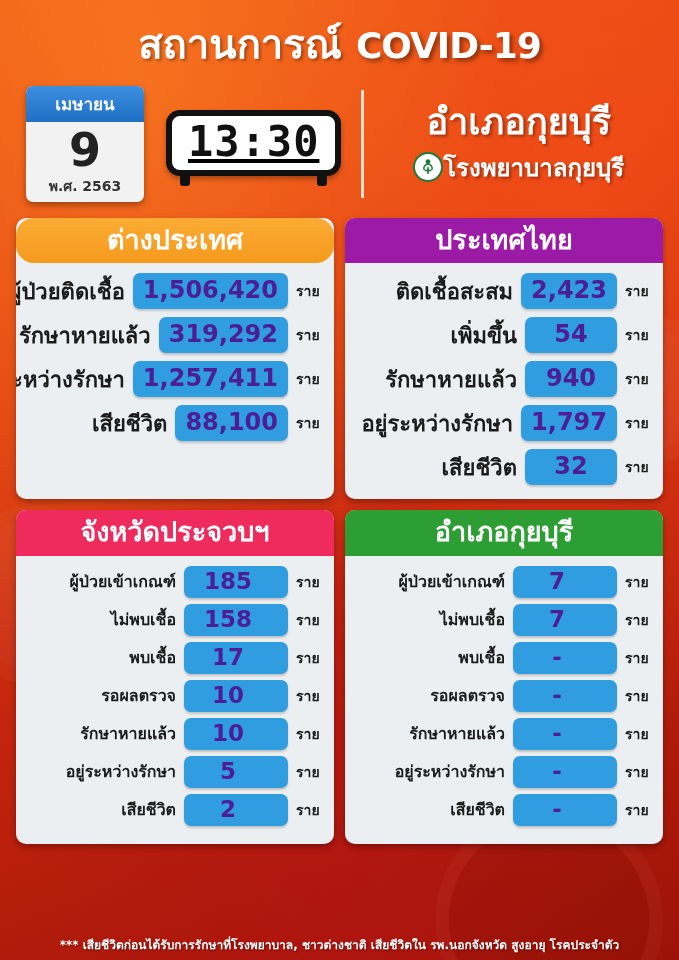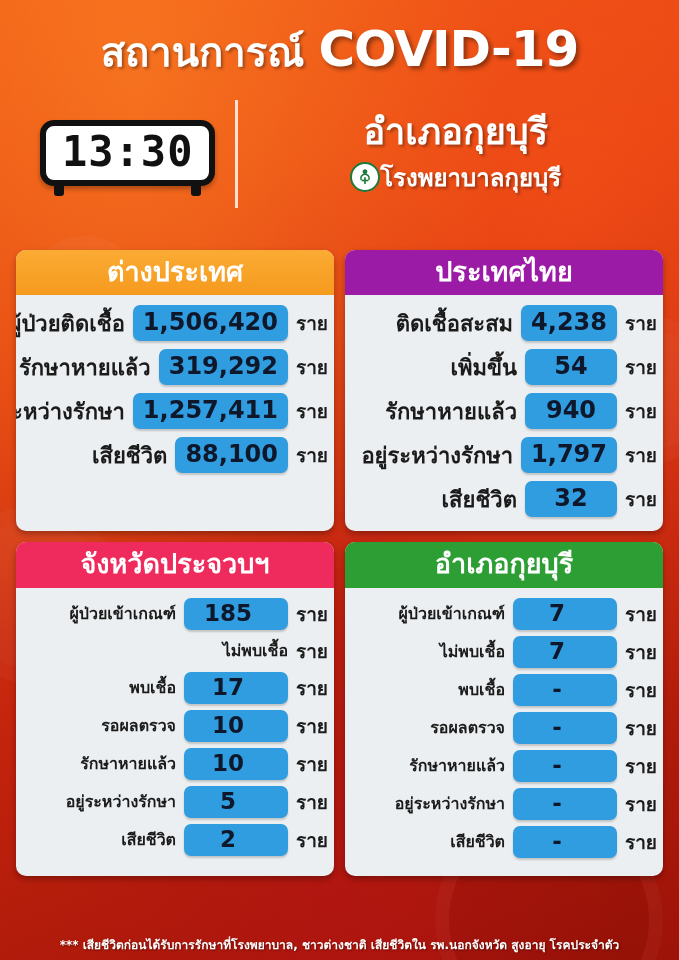--- a/index.html
+++ b/index.html
@@ -24,41 +24,41 @@
     box-shadow: 0 0 0 14px rgba(255,255,255,0.03);
   }
   .b1 { width: 150px; height: 150px; left: -40px; top: 520px; }
   .b2 { width: 120px; height: 120px; right: -30px; top: 330px; }
   .b3 { width: 200px; height: 200px; right: 30px; bottom: -60px; background: rgba(0,0,0,0.05); }
   .b4 { width: 90px; height: 90px; left: 40px; top: 250px; background: rgba(255,255,255,0.04); }
 
   
   .header {
     position: relative;
-    height: 250px;
+    height: 218px;
     padding: 14px 18px 0 18px;
   }
   .title-row {
     display: flex;
     align-items: baseline;
     justify-content: center;
     gap: 14px;
     padding-top: 10px;
   }
   .title-th {
     color: #ffffff;
     font-size: 40px;
     font-weight: bold;
     letter-spacing: 0px;
     text-shadow: 2px 2px 3px rgba(0,0,0,0.35);
     line-height: 1;
   }
   .title-en {
     color: #ffffff;
-    font-size: 50px;
+    font-size: 36px;
     font-weight: bold;
     letter-spacing: -1px;
     text-shadow: 3px 3px 4px rgba(0,0,0,0.4);
     line-height: 1;
   }
   .sub-row {
     display: flex;
     align-items: center;
     margin-top: 16px;
     height: 128px;
@@ -94,20 +94,21 @@
     color: #333;
     font-weight: bold;
     padding-bottom: 4px;
   }
   
   .clock-wrap {
     flex: 0 0 auto;
     margin-left: 22px;
     margin-top: 8px;
     position: relative;
+    text-decoration: underline;
   }
   .clock {
     background: #ffffff;
     border: 6px solid #111;
     border-radius: 14px;
     padding: 2px 16px 4px 16px;
     box-shadow: 0 3px 5px rgba(0,0,0,0.3);
   }
   .clock-time {
     font-family: "DejaVu Sans Mono", "Liberation Mono", monospace;
@@ -188,21 +189,21 @@
     box-shadow: 0 3px 6px rgba(0,0,0,0.3);
   }
   .card-head {
     text-align: center;
     color: #fff;
     font-size: 27px;
     font-weight: bold;
     padding: 8px 0 9px 0;
     line-height: 1.05;
   }
-  .head-orange { background: linear-gradient(#fbab34, #f59a1e); }
+  .head-orange { background: linear-gradient(#fbab34, #f59a1e); border-radius: 18px; }
   .head-purple { background: #9c1ba6; }
   .head-pink   { background: #ef2a5c; }
   .head-green  { background: #2d9e34; }
 
   .rows { padding: 10px 10px 12px 10px; }
   .row {
     display: flex;
     align-items: center;
     justify-content: flex-end;
     gap: 8px;
@@ -213,34 +214,34 @@
     flex: 1 1 auto;
     text-align: right;
     font-size: 22px;
     color: #1b1b1b;
     font-weight: bold;
     white-space: nowrap;
   }
   .r-value {
     flex: 0 0 auto;
     background: #2f9de0;
-    color: #0f172a;
+    color: #4c1d95;
     font-weight: bold;
     font-size: 24px;
     border-radius: 7px;
     padding: 2px 10px 4px 10px;
     text-align: center;
     min-width: 92px;
     line-height: 30px;
     box-shadow: 0 2px 2px rgba(0,0,0,0.18);
   }
   .card-wide .r-value { min-width: 110px; }
   .r-unit {
     flex: 0 0 auto;
-    font-size: 19px;
+    font-size: 14px;
     color: #1b1b1b;
     font-weight: bold;
     width: 28px;
     text-align: left;
   }
   
   .card-bottom .r-label { font-size: 16px; }
   .card-bottom .r-value { font-size: 23px; min-width: 104px; line-height: 28px; padding: 1px 26px 3px 10px; }
   .card-bottom .row { margin-bottom: 6px; }
 
@@ -265,20 +266,25 @@
 <div class="bg-blob b4"></div>
 
 <div class="header">
   <div class="title-row">
     <div class="title-th">สถานการณ์</div>
     <div class="title-en">COVID-19</div>
   </div>
 
   <div class="sub-row">
 
+    <div class="calendar">
+      <div class="cal-top">เมษายน</div>
+      <div class="cal-day">9</div>
+      <div class="cal-year">พ.ศ. 2563</div>
+    </div>
 
     <div class="clock-wrap">
       <div class="clock">
         <div class="clock-time">13:30</div>
       </div>
       <div class="clock-legs">
         <span></span>
         <span></span>
       </div>
     </div>
@@ -329,21 +335,21 @@
         <span class="r-unit">ราย</span>
       </div>
     </div>
   </div>
 
   <div class="card">
     <div class="card-head head-purple">ประเทศไทย</div>
     <div class="rows">
       <div class="row">
         <span class="r-label">ติดเชื้อสะสม</span>
-        <span class="r-value">4,238</span>
+        <span class="r-value">2,423</span>
         <span class="r-unit">ราย</span>
       </div>
       <div class="row">
         <span class="r-label">เพิ่มขึ้น</span>
         <span class="r-value">54</span>
         <span class="r-unit">ราย</span>
       </div>
       <div class="row">
         <span class="r-label">รักษาหายแล้ว</span>
         <span class="r-value">940</span>
@@ -365,20 +371,21 @@
   <div class="card card-bottom">
     <div class="card-head head-pink">จังหวัดประจวบฯ</div>
     <div class="rows">
       <div class="row">
         <span class="r-label">ผู้ป่วยเข้าเกณฑ์</span>
         <span class="r-value">185</span>
         <span class="r-unit">ราย</span>
       </div>
       <div class="row">
         <span class="r-label">ไม่พบเชื้อ</span>
+        <span class="r-value">158</span>
         <span class="r-unit">ราย</span>
       </div>
       <div class="row">
         <span class="r-label">พบเชื้อ</span>
         <span class="r-value">17</span>
         <span class="r-unit">ราย</span>
       </div>
       <div class="row">
         <span class="r-label">รอผลตรวจ</span>
         <span class="r-value">10</span>

